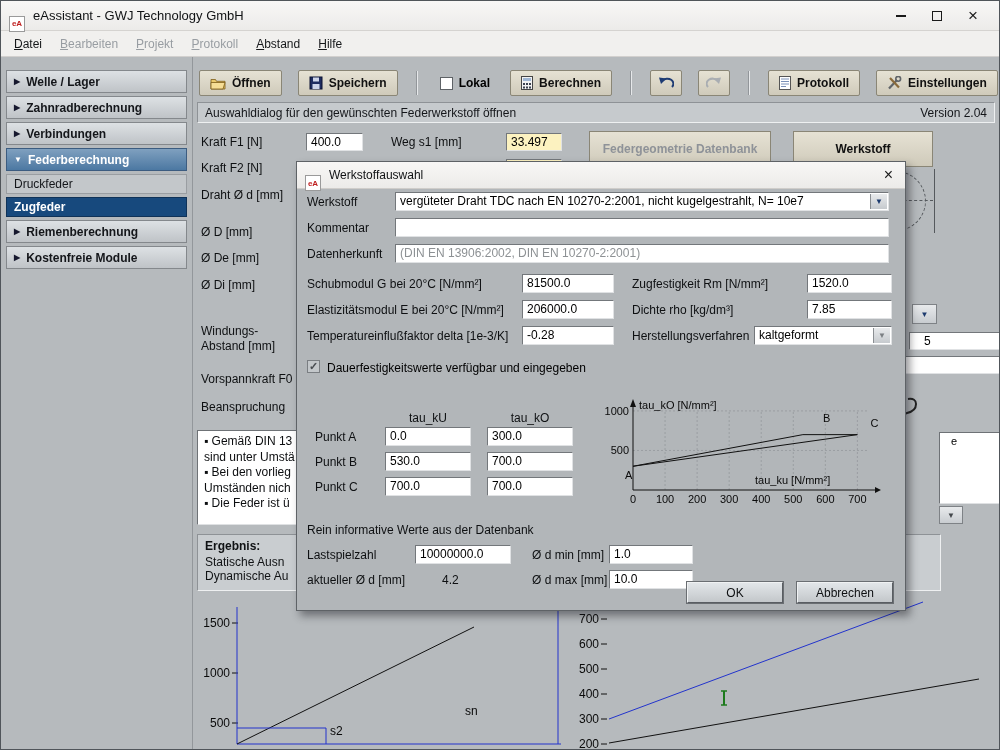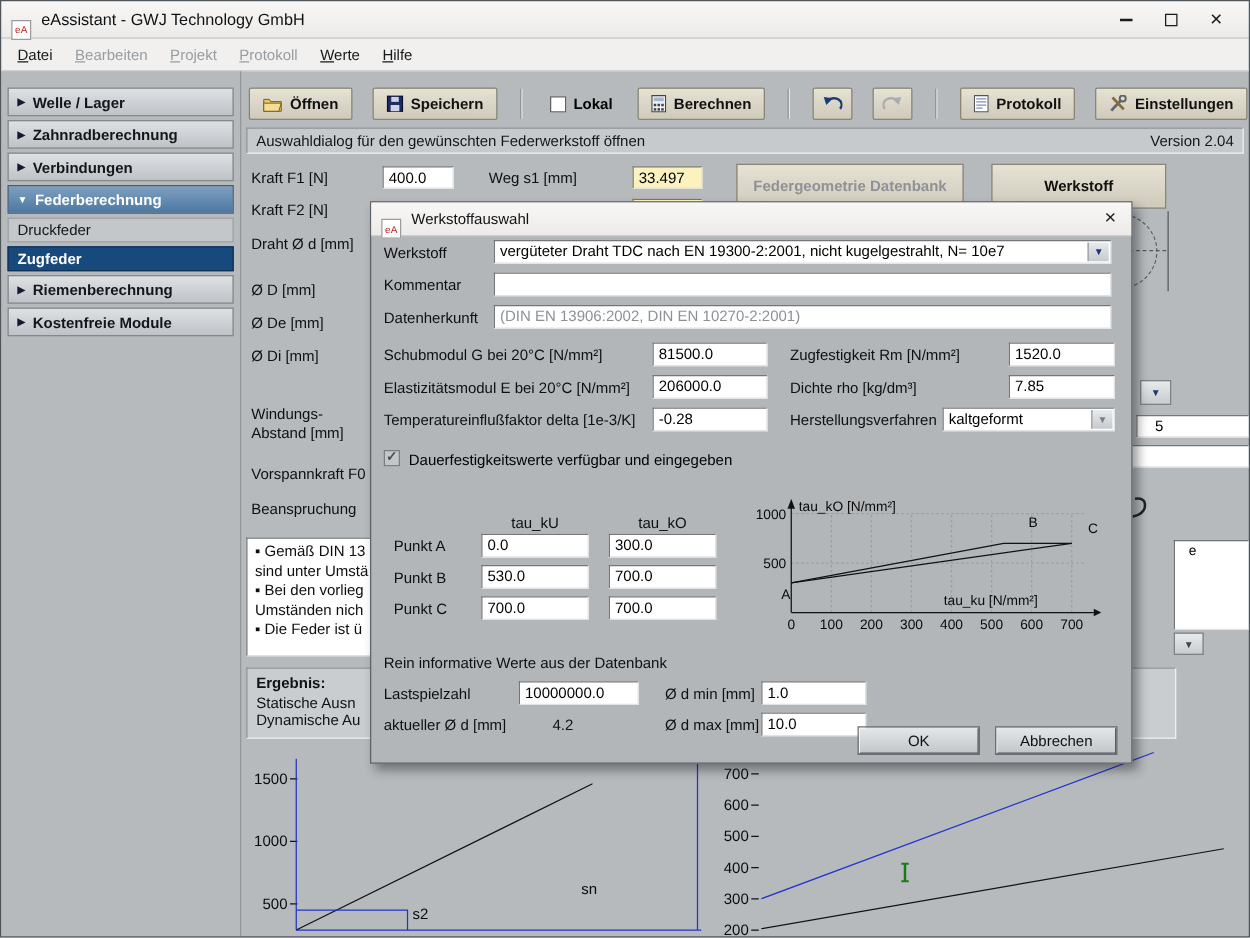--- a/index.html
+++ b/index.html
@@ -1,20 +1,20 @@
 <!DOCTYPE html>
 <html><head>
 <meta charset="utf-8">
 <style>
   *{margin:0;padding:0;box-sizing:border-box;}
   body{font-family:"Liberation Sans",sans-serif;background:#9a9ea2;}
   #window{position:relative;width:1000px;height:750px;background:#b6babd;border:1px solid #50555a;overflow:hidden;}
   
   #titlebar{height:30px;background:linear-gradient(#f8f7f6,#ecebe9);display:flex;align-items:center;padding:0 8px;border-bottom:1px solid #d5d3d0;}
-  .app-icon{width:16px;height:16px;border:1px solid #9a9a9a;background:#fff;font-size:8px;color:#c02020;display:flex;align-items:center;justify-content:center;font-weight:normal;flex:0 0 auto;margin-top:16px;}
+  .app-icon{width:16px;height:16px;border:1px solid #9a9a9a;background:#fff;font-size:8px;color:#c02020;display:flex;align-items:center;justify-content:center;font-weight:bold;flex:0 0 auto;margin-top:16px;}
   #title-text{margin-left:8px;font-size:13px;color:#101214;flex:1;}
   .win-btn{width:36px;height:24px;display:flex;align-items:center;justify-content:center;color:#1a1a1a;}
   .min-glyph{width:10px;height:2px;background:#1a1a1a;display:block;}
   .max-glyph{width:10px;height:10px;border:1.5px solid #1a1a1a;display:block;}
   .close-glyph{font-size:17px;line-height:1;}
   
   #menubar{height:26px;background:#f1f0ee;display:flex;align-items:center;padding:0 4px;border-bottom:1px solid #d2d0ce;font-size:12px;color:#16181a;}
   .menu-item{padding:4px 9px;display:inline-block;}
   .menu-item::first-letter{text-decoration:underline;}
   .menu-item.disabled{color:#989da2;}
@@ -87,21 +87,21 @@
     <span class="win-btn">
         <span class="close-glyph">×</span>
       </span>
   </div>
 
   <div id="menubar">
     <span class="menu-item">Datei</span>
     <span class="menu-item disabled">Bearbeiten</span>
     <span class="menu-item disabled">Projekt</span>
     <span class="menu-item disabled">Protokoll</span>
-    <span class="menu-item">Werte</span>
+    <span class="menu-item">Abstand</span>
     <span class="menu-item">Hilfe</span>
   </div>
 
   <div id="bodyarea">
 
     <div id="sidebar">
       <div class="sb-item">
           <span class="sb-arrow">▶</span>
           <span>Welle / Lager</span>
         </div>
@@ -305,21 +305,21 @@
       <div id="dialog">
         <div id="dlg-title">
           <span class="app-icon">eA</span>
           <span class="t">Werkstoffauswahl</span>
           <span id="dlg-close">×</span>
         </div>
         <div id="dlg-body">
 
           <div class="dlbl" style="left:10px;top:6px">Werkstoff</div>
           <div class="dfld" style="left:98px;top:3px;width:494px;padding-right:21px">
-            <span>vergüteter Draht TDC nach EN 19300-2:2001, nicht kugelgestrahlt, N= 10e7</span>
+            <span>vergüteter Draht TDC nach EN 10270-2:2001, nicht kugelgestrahlt, N= 10e7</span>
             <span class="combo-arrow">▼</span>
           </div>
 
           <div class="dlbl" style="left:10px;top:32px">Kommentar</div>
           <div class="dfld" style="left:98px;top:29px;width:494px"></div>
 
           <div class="dlbl" style="left:10px;top:58px">Datenherkunft</div>
           <div class="dfld graytext" style="left:98px;top:55px;width:494px">(DIN EN 13906:2002, DIN EN 10270-2:2001)</div>
 
           <div class="dlbl" style="left:10px;top:88px">Schubmodul G bei 20°C [N/mm²]</div>

